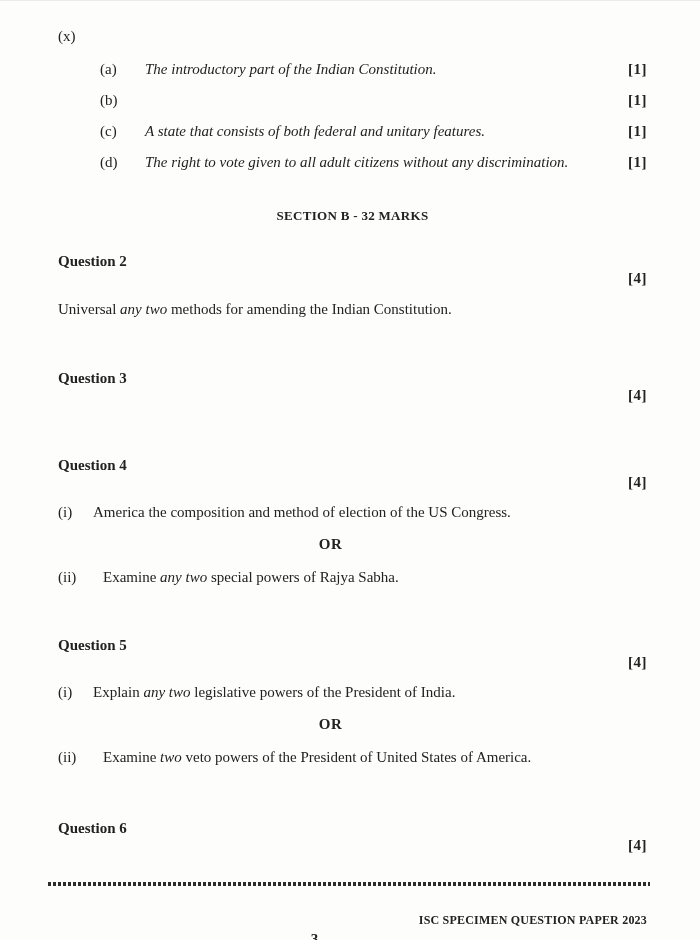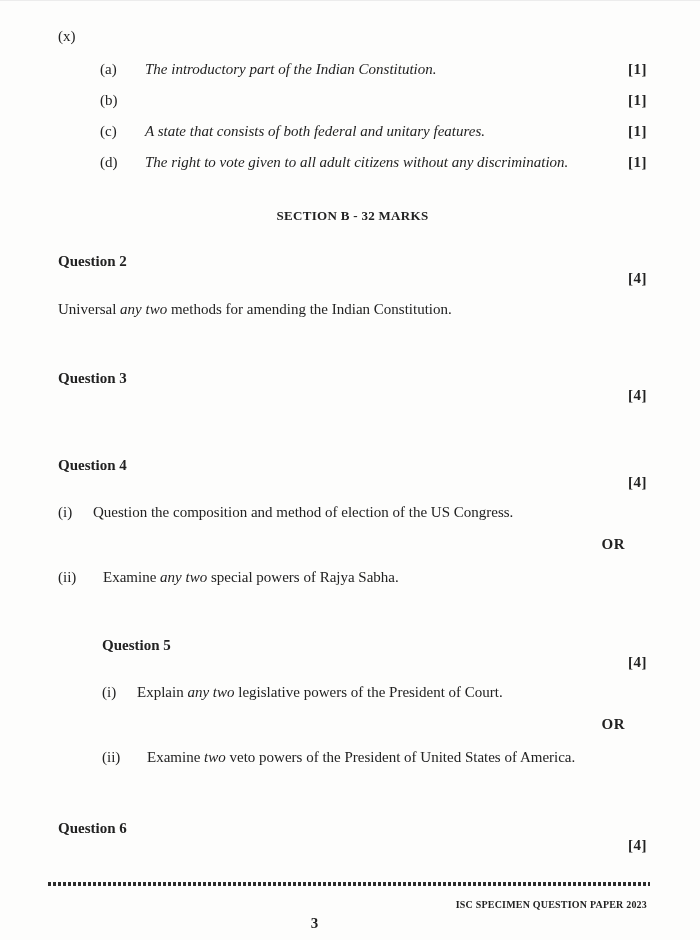--- a/index.html
+++ b/index.html
@@ -48,51 +48,51 @@
     text-align: center;
     font-size: 13px;
     line-height: 20px;
     font-weight: bold;
     letter-spacing: 0.3px;
   }
 
   
   .qblock { }
   .mt27 { margin-top: 27px; }
-  .mt51 { margin-top: 51px; margin-left: 44px; }
+  .mt51 { margin-top: 51px; }
   .mt52 { margin-top: 52px; }
   .mt53 { margin-top: 53px; }
   .mt54 { margin-top: 54px; }
   .qhead { display: flex; align-items: baseline; flex-direction: column; }
   .qtitle { font-weight: bold; }
   .qbody { margin: 14px 0 0 0; }
   .qpart { margin-top: 13px; }
   .qpart .qm { width: 35px; flex: 0 0 35px; }
   .qpart .qt { flex: 1 1 auto; }
   .qpart2 { margin-top: 16px; gap: 10px; }
   .or-sep {
     margin-top: 15px;
-    text-align: right;
+    text-align: center;
     font-weight: bold;
     transform: translateX(-22px);
     letter-spacing: 0.5px;
   }
   .it { font-style: italic; }
 
   
   .divider {
     margin: 28px -3px 0 -10px;
     height: 4px;
     background: repeating-linear-gradient(90deg, #2c2c2c 0px, #2c2c2c 3px, transparent 3px, transparent 5px);
   }
   .footer-credit {
-    margin-top: 10px;
+    margin-top: 26px;
     text-align: right;
     font-weight: bold;
-    font-size: 10px;
+    font-size: 12px;
     line-height: 17px;
     letter-spacing: 0.2px;
   }
   .page-num {
     margin-top: 2px;
     text-align: center;
     transform: translateX(-38px);
     font-weight: bold;
     font-size: 15px;
     line-height: 17px;
@@ -147,37 +147,37 @@
       </div>
     </div>
 
     <div class="qblock mt53">
       <div class="qhead line">
         <span class="qtitle">Question 4</span>
         <span class="mk">[4]</span>
       </div>
       <div class="row line qpart">
         <span class="qm">(i)</span>
-        <span class="qt">Question the composition and method of election of the US Congress.</span>
+        <span class="qt">America the composition and method of election of the US Congress.</span>
       </div>
       <div class="line or-sep">OR</div>
       <div class="row line qpart qpart2">
         <span class="qm">(ii)</span>
         <span class="qt"><span>Examine </span><span class="it">any two</span><span> special powers of Rajya Sabha.</span></span>
       </div>
     </div>
 
     <div class="qblock mt51">
       <div class="qhead line">
         <span class="qtitle">Question 5</span>
         <span class="mk">[4]</span>
       </div>
       <div class="row line qpart">
         <span class="qm">(i)</span>
-        <span class="qt"><span>Explain </span><span class="it">any two</span><span> legislative powers of the President of Court.</span></span>
+        <span class="qt"><span>Explain </span><span class="it">any two</span><span> legislative powers of the President of India.</span></span>
       </div>
       <div class="line or-sep">OR</div>
       <div class="row line qpart qpart2">
         <span class="qm">(ii)</span>
         <span class="qt"><span>Examine </span><span class="it">two</span><span> veto powers of the President of United States of America.</span></span>
       </div>
     </div>
 
     <div class="qblock mt54">
       <div class="qhead line">

